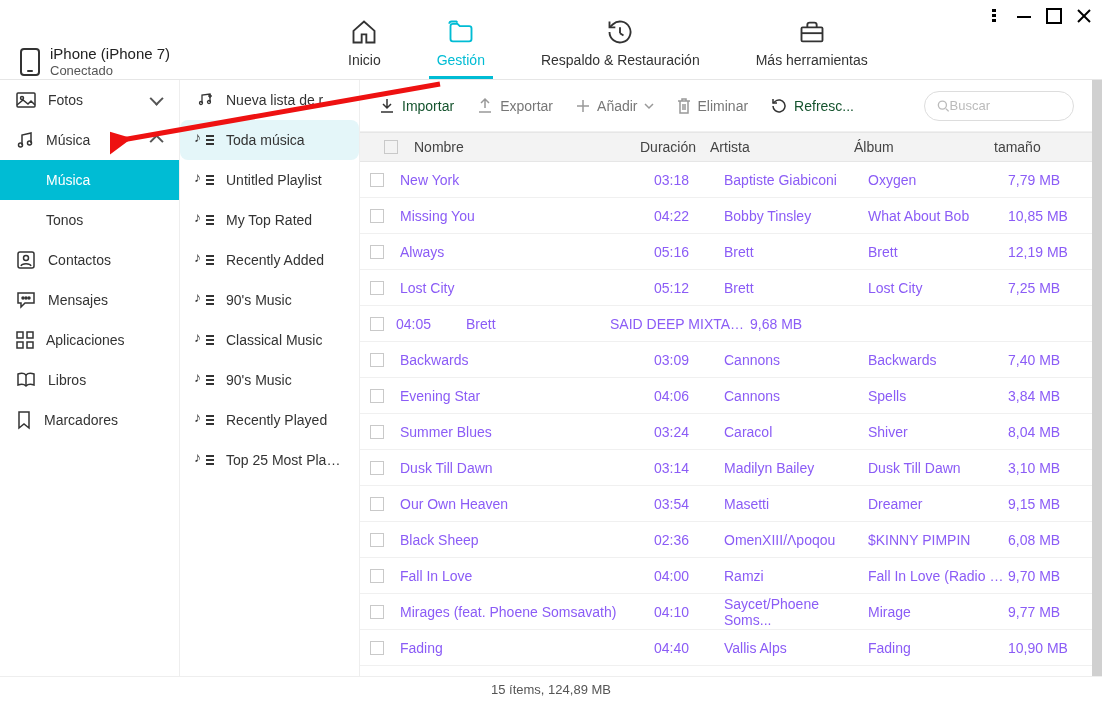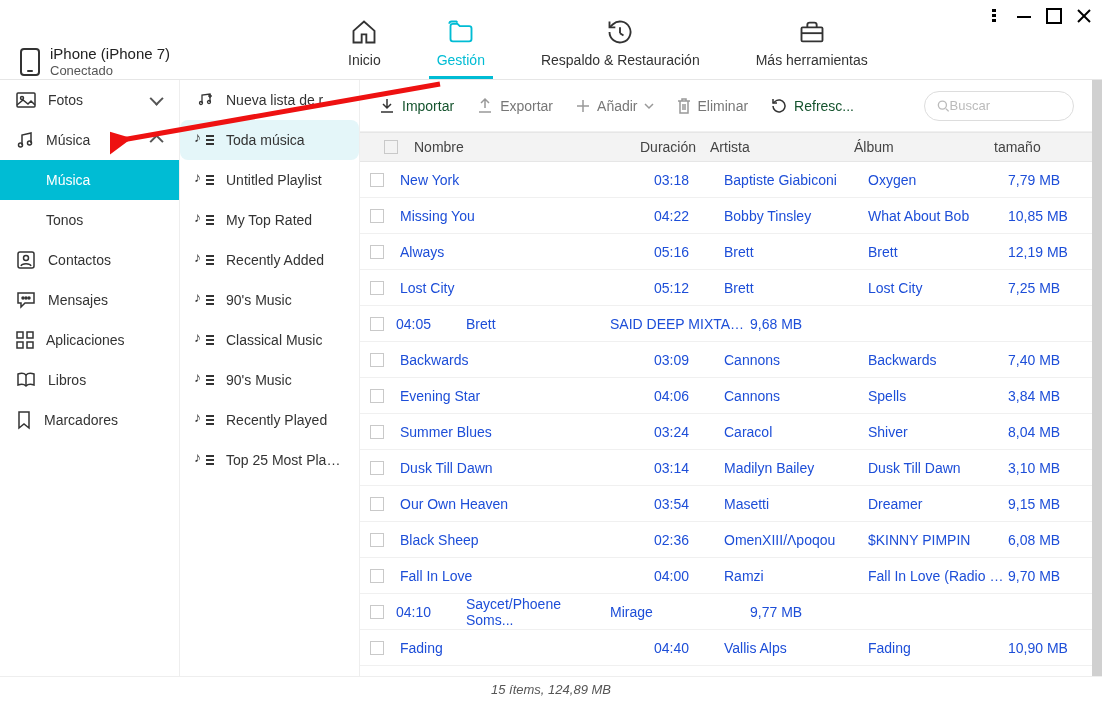--- a/index.html
+++ b/index.html
@@ -59,24 +59,24 @@
   
   .table-head { display: flex; align-items: center; height: 30px; background: #f3f3f3; border-top: 1px solid #e6e6e6; border-bottom: 1px solid #e6e6e6; padding: 0 24px; font-size: 14px; color: #444; }
   .col-chk { width: 26px; display: flex; align-items: center; }
   .col-nombre { flex: 1; padding-left: 4px; }
   .col-dur { width: 70px; }
   .col-art { width: 144px; }
   .col-alb { width: 140px; overflow: hidden; text-overflow: ellipsis; white-space: nowrap; }
   .col-size { width: 74px; text-align: left; }
 
   .rows { overflow: hidden; }
-  .row { display: flex; align-items: center; height: 36px; padding: 0 10px; border-bottom: 1px solid #f0f0f0; color: #1d4ed8; }
+  .row { display: flex; align-items: center; height: 36px; padding: 0 10px; border-bottom: 1px solid #f0f0f0; color: #8b5cf6; }
   .chkbox { width: 14px; height: 14px; border: 1px solid #c9c9c9; }
 
-  .status-bar { height: 26px; display: flex; align-items: center; justify-content: center; font-size: 13px; color: #555; border-top: 1px solid #eee; font-style: italic; }
+  .status-bar { height: 26px; display: flex; align-items: center; justify-content: center; font-size: 13px; color: #555; border-top: 1px solid #eee; }
 
   
   .arrow-svg { position: absolute; pointer-events: none; z-index: 50; }
 
   
   .ico { display: inline-block; }
   svg { display: block; }
 </style>
 </head>
 <body>
@@ -456,20 +456,21 @@
           <div class="col-nombre">Fall In Love</div>
           <div class="col-dur">04:00</div>
           <div class="col-art">Ramzi</div>
           <div class="col-alb">Fall In Love (Radio Ed...</div>
           <div class="col-size">9,70 MB</div>
         </div>
         <div class="row">
           <div class="col-chk">
             <div class="chkbox"></div>
           </div>
+          <div class="col-nombre">Mirages (feat. Phoene Somsavath)</div>
           <div class="col-dur">04:10</div>
           <div class="col-art">Saycet/Phoene Soms...</div>
           <div class="col-alb">Mirage</div>
           <div class="col-size">9,77 MB</div>
         </div>
         <div class="row">
           <div class="col-chk">
             <div class="chkbox"></div>
           </div>
           <div class="col-nombre">Fading</div>

